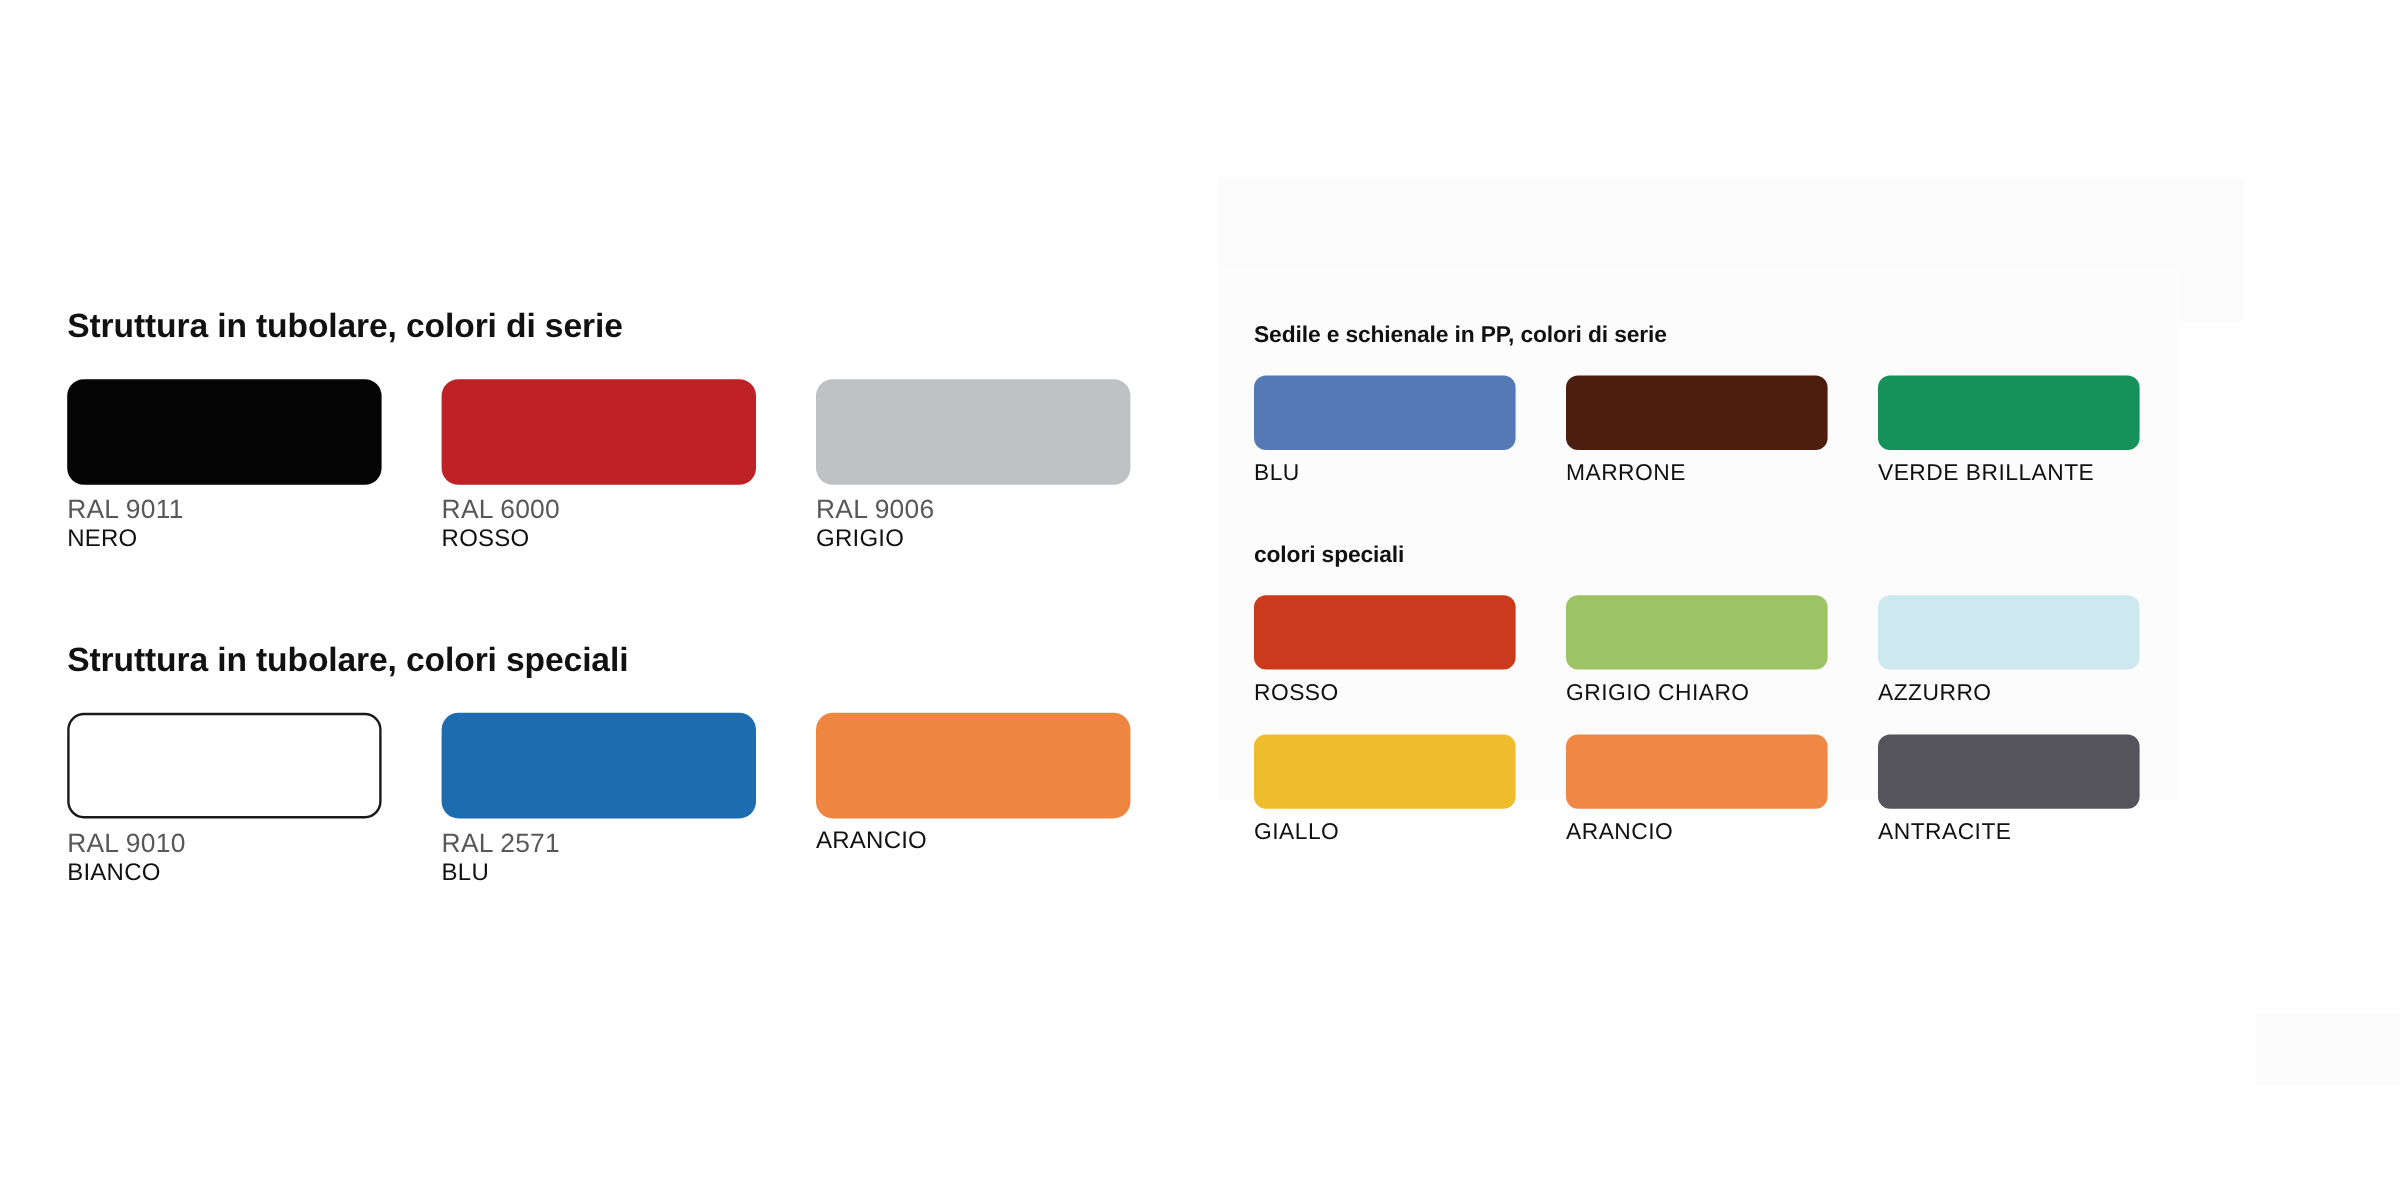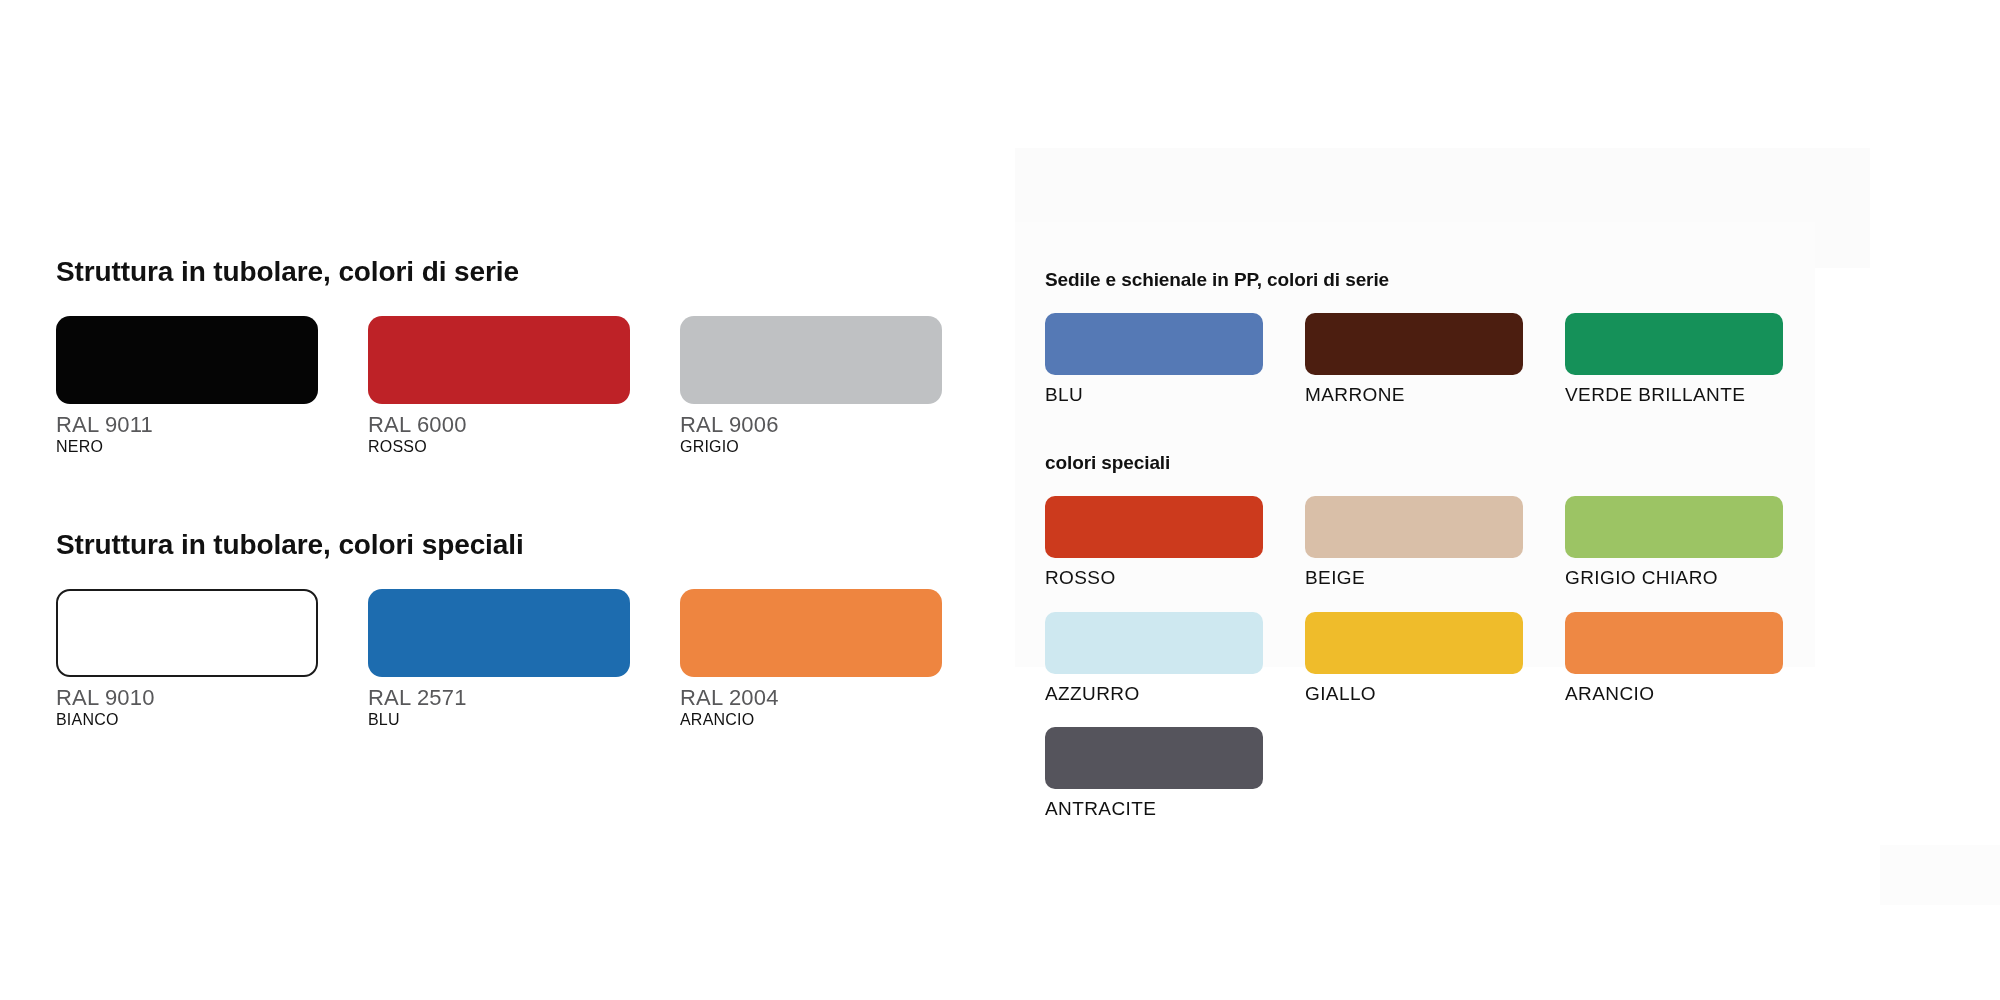--- a/index.html
+++ b/index.html
@@ -72,21 +72,21 @@
   #right-column .caption { margin-top: 9px; }
 
   .ral-code {
     display: block;
     font-size: 22px;
     color: #58585a;
     letter-spacing: 0.2px;
   }
   .color-name {
     display: block;
-    font-size: 16px;
+    font-size: 20px;
     color: #111111;
     letter-spacing: 0.2px;
   }
   #right-column .color-name {
     font-size: 19px;
     letter-spacing: 0.4px;
   }
 
   .block-gap-left  { height: 56px; }
   .block-gap-right { height: 46px; }
@@ -147,21 +147,20 @@
       <div class="chip" id="chip-l-p-1" style="background: rgb(29, 108, 175);"></div>
       <div class="caption">
         <span class="ral-code">RAL 2571</span>
         <span class="color-name">BLU</span>
       </div>
     </div>
 
     <div class="swatch-cell">
       <div class="chip" id="chip-l-p-2" style="background: rgb(238, 133, 64);"></div>
       <div class="caption">
-        <span class="ral-code">RAL 2004</span>
         <span class="color-name">ARANCIO</span>
       </div>
     </div>
   </div>
 </div>
 
 <div class="column" id="right-column">
 
   <h2 class="section-heading">Sedile e schienale in PP, colori di serie</h2>
 
@@ -195,26 +194,20 @@
 
   <div class="swatch-grid" id="right-grid-special">
 
     <div class="swatch-cell">
       <div class="chip" id="chip-r-p-0" style="background: rgb(204, 58, 29);"></div>
       <div class="caption">
         <span class="color-name">ROSSO</span>
       </div>
     </div>
 
-    <div class="swatch-cell">
-      <div class="chip" id="chip-r-p-1" style="background: rgb(217, 191, 168);"></div>
-      <div class="caption">
-        <span class="color-name">BEIGE</span>
-      </div>
-    </div>
 
     <div class="swatch-cell">
       <div class="chip" id="chip-r-p-2" style="background: rgb(156, 196, 100);"></div>
       <div class="caption">
         <span class="color-name">GRIGIO CHIARO</span>
       </div>
     </div>
 
     <div class="swatch-cell">
       <div class="chip" id="chip-r-p-4" style="background: rgb(206, 232, 240);"></div>

